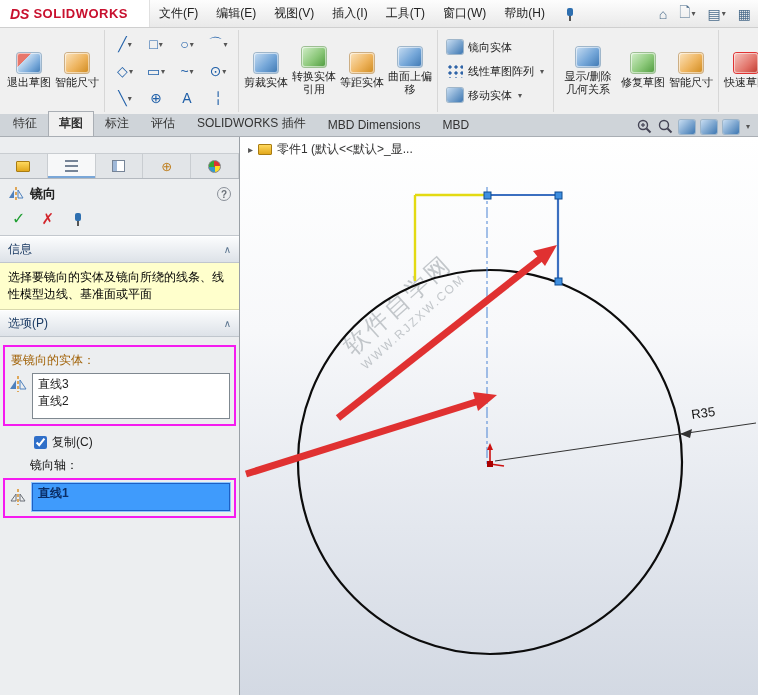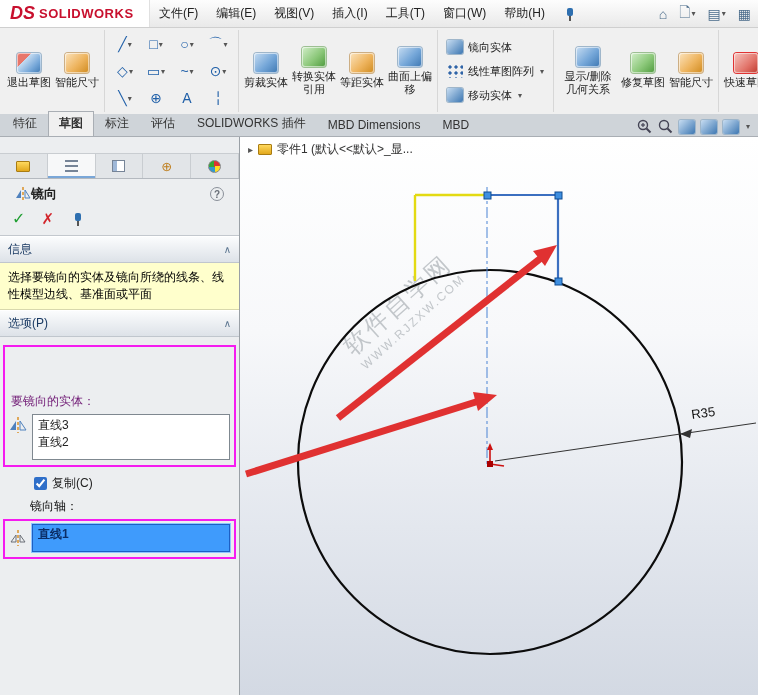--- a/index.html
+++ b/index.html
@@ -2,21 +2,21 @@
 <html><head>
 <meta charset="utf-8">
 <style>
   * { box-sizing: border-box; margin: 0; padding: 0; }
   html,body { width:758px; height:695px; overflow:hidden; }
   body { font-family:"Liberation Sans","DejaVu Sans",sans-serif; font-size:12px; color:#222; background:#fff; position:relative; }
 
   
   .menubar { height:28px; display:flex; align-items:center; background:linear-gradient(#fdfdfd,#e9e9e9); border-bottom:1px solid #cfcfcf; }
   .logo { display:flex; align-items:center; gap:4px; background:#fff; height:100%; padding:0 10px; border-right:1px solid #e0e0e0; min-width:150px; }
-  .logo-ds { color:#c8102e; font-weight:bold; font-style:italic; font-size:18px; }
+  .logo-ds { color:#c8102e; font-weight:bold; font-style:italic; font-size:14px; }
   .logo-name { color:#c8102e; font-weight:bold; font-size:13px; letter-spacing:.5px; }
   .menu-item { padding:0 9px; line-height:27px; color:#222; cursor:default; }
   .pin { width:14px; height:14px; margin:0 8px; position:relative; }
   .pin::before { content:""; position:absolute; left:5px; top:1px; width:6px; height:8px; background:#2e6fb0; border-radius:2px; }
   .pin::after { content:""; position:absolute; left:7px; top:9px; width:2px; height:5px; background:#555; }
   .mb-right { margin-left:auto; display:flex; align-items:center; gap:2px; padding-right:2px; }
   .mb-ic { display:flex; align-items:center; padding:2px 4px; color:#4a6b8a; font-size:14px; border:1px solid transparent; border-radius:2px; }
   .dd { font-size:8px; color:#555; margin-left:1px; }
 
   
@@ -48,33 +48,33 @@
   .panel { width:240px; flex:none; background:#eceef0; border-right:1px solid #9aa0a6; display:flex; flex-direction:column; overflow:hidden; }
   .tree-tabs { display:flex; height:26px; margin-top:16px; background:#e2e5e8; border-top:1px solid #c9cdd1; border-bottom:1px solid #b4b9bf; }
   .tree-tab { flex:1; display:flex; align-items:center; justify-content:center; border-right:1px solid #c9cdd1; }
   .tree-tab.active { background:#f7f8f9; box-shadow:inset 0 -2px 0 #7aa7d8; }
   .it-part { width:14px; height:11px; background:linear-gradient(#ffd95e,#e2a81c); border:1px solid #a97c12; border-radius:1px; }
   .it-list { width:13px; height:12px; background:repeating-linear-gradient(#768497 0 2px, transparent 2px 5px); }
   .it-prop { width:13px; height:12px; border:1px solid #768497; background:linear-gradient(90deg,#9fb8d8 0 4px, #fff 4px); }
   .it-cross { color:#bf7f1f; font-size:13px; line-height:1; }
   .it-wheel { width:13px; height:13px; border-radius:50%; background:conic-gradient(#d33 0 25%, #fd2 25% 50%, #39c 50% 75%, #3a3 75%); border:1px solid #888; }
 
-  .pm-title { display:flex; align-items:center; gap:0; padding:6px 15px 4px; font-weight:bold; font-size:13px; }
+  .pm-title { display:flex; align-items:center; gap:6px; padding:6px 8px 4px; font-weight:bold; font-size:13px; }
   .help-circ { margin-left:auto; width:14px; height:14px; border:1px solid #8a9099; border-radius:50%; color:#6a7078; font-size:10px; display:flex; align-items:center; justify-content:center; font-weight:bold; }
   .pm-buttons { display:flex; align-items:center; gap:16px; padding:2px 12px 7px; border-bottom:1px solid #c3c8ce; }
   .ok-ic { color:#1e9e31; font-size:16px; font-weight:bold; }
   .cancel-ic { color:#d2232a; font-size:15px; font-weight:bold; }
 
   .sec-hdr { display:flex; align-items:center; justify-content:space-between; padding:4px 8px; background:linear-gradient(#fbfcfd,#dde2e8); border-top:1px solid #fff; border-bottom:1px solid #c0c6cd; color:#1a3a63; font-weight:normal; }
   .chev { color:#5a748f; font-size:10px; }
   .info-box { background:#ffffcc; padding:6px 8px; line-height:1.4; color:#000; border-bottom:1px solid #d8d8ac; }
   .opt-body { padding:4px 0 0; }
 
   .mbox { border:2px solid #f51bf0; margin:4px 3px; padding:3px 4px 5px; }
-  .grp-label { padding:2px 2px 4px; color:#701a75;margin-top:41px; }
+  .grp-label { padding:2px 2px 4px; color:#a16207; }
   .io-row { display:flex; align-items:flex-start; gap:5px; }
   .listbox { flex:1; background:#fff; border:1px solid #7f8890; height:46px; padding:2px 5px; line-height:1.45; overflow:hidden; }
   .li-item { white-space:nowrap; }
   .chk-row { display:flex; align-items:center; gap:5px; margin:8px 0 6px 34px; }
   .chk-row input { width:13px; height:13px; accent-color:#2f6fc9; }
   .axis-label { margin:4px 0 2px 30px; color:#111; }
   .sel-field { flex:1; background:#3f9bfc; color:#0b2e66; font-weight:bold; border:1px solid #1d5fc4; outline:1px solid #8fc6ff; padding:2px 5px; height:28px; line-height:15px; }
 
   
   .graphics { flex:1; position:relative; background:linear-gradient(180deg,#ffffff 0%,#f7f8fa 35%,#e3e7ee 70%,#d3d9e3 100%); overflow:hidden; }

